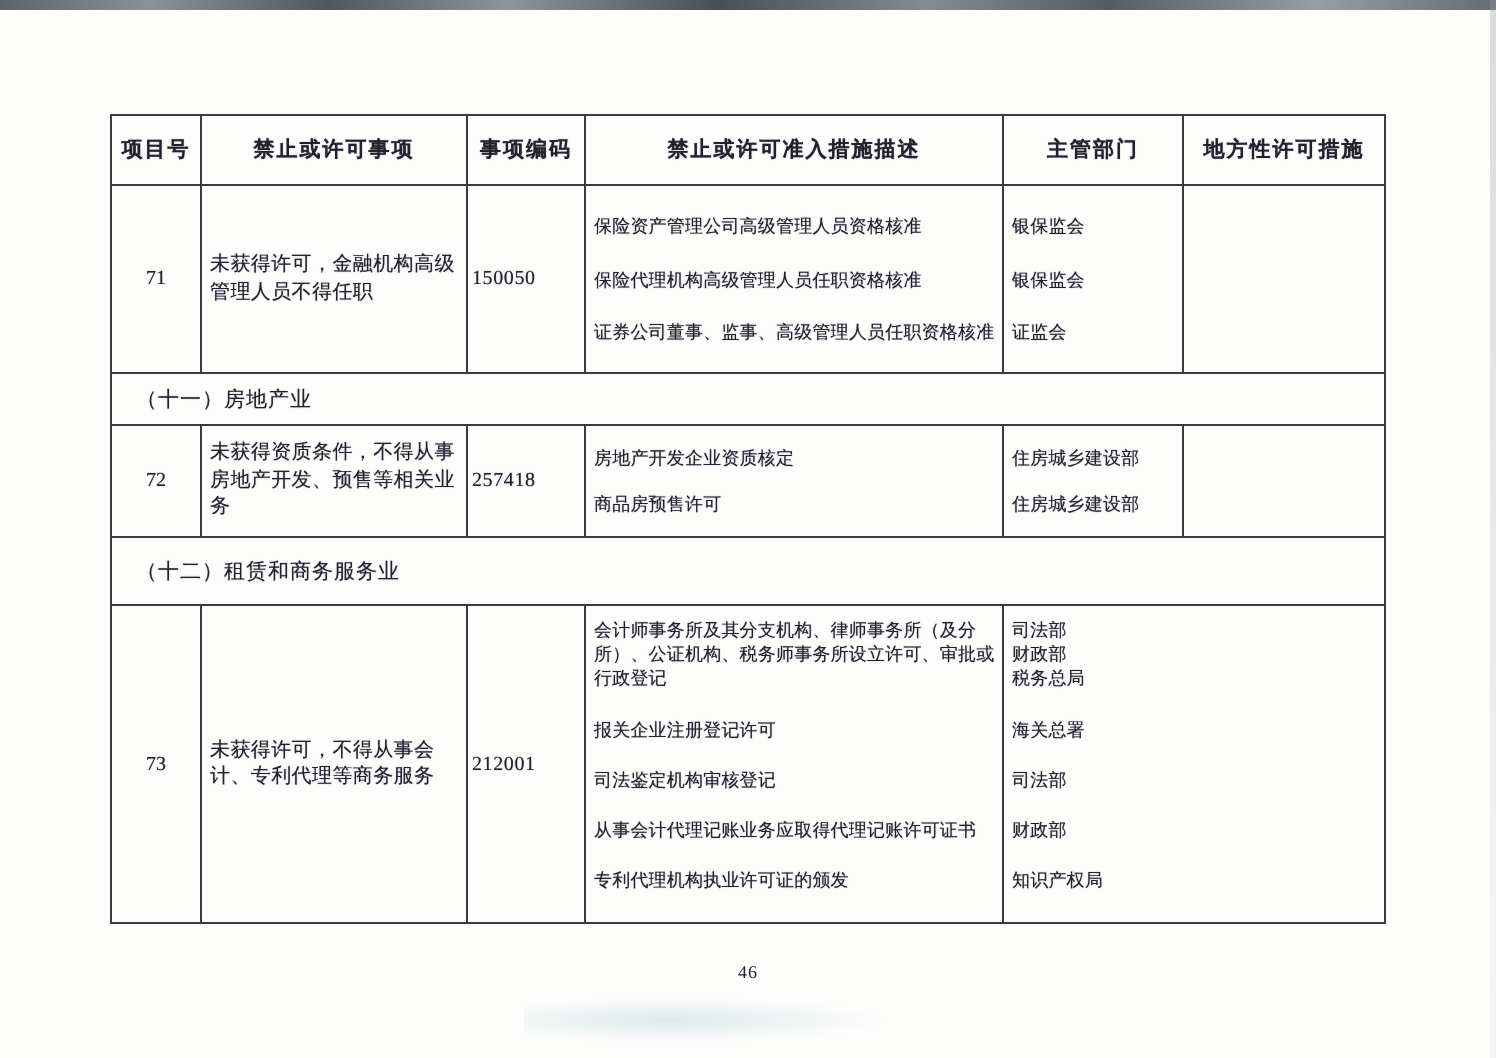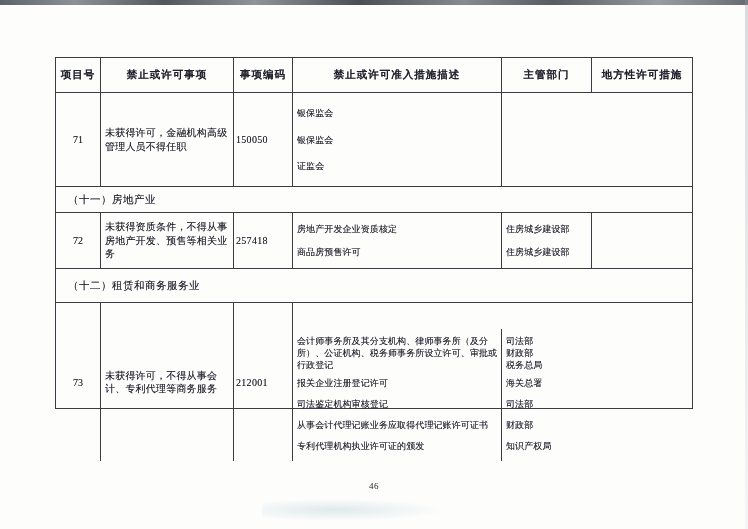--- a/index.html
+++ b/index.html
@@ -13,21 +13,21 @@
   }
   .scan-smudge{
     position:absolute;left:262px;top:499px;width:180px;height:22px;
     background:radial-gradient(ellipse at 40% 50%,rgba(203,221,224,0.6),rgba(203,221,224,0) 72%);
   }
   .scan-right{
     position:absolute;right:0;top:0;width:3px;height:529px;
     background:linear-gradient(180deg,rgba(150,155,160,.35),rgba(150,155,160,.08));
   }
   .tbl{
-    position:absolute;left:55px;top:57px;width:638px;height:352px;
+    position:absolute;left:55px;top:57px;width:638px;height:405px;
     border:1px solid #3b3b44;box-sizing:border-box;
     text-shadow:0 0 .6px rgba(35,35,60,.5);
   }
   .row{
     display:grid;grid-template-columns:45px 133px 59px 209px 90px 100px;
     border-bottom:1px solid #3b3b44;box-sizing:border-box;
   }
   .row:last-child{border-bottom:none;}
   .cell{border-right:1px solid #3b3b44;box-sizing:border-box;overflow:hidden;}
   .cell:last-child{border-right:none;}
@@ -43,21 +43,21 @@
   .sec2{height:34px;}
   .c-id{display:flex;align-items:center;justify-content:center;font-size:10px;}
   .c-item{display:flex;align-items:center;padding:0 4px;font-size:10px;line-height:13.5px;letter-spacing:.2px;}
   .c-code{display:flex;align-items:center;padding-left:2px;font-size:10px;letter-spacing:.3px;}
   .c-desc,.c-dept{display:flex;flex-direction:column;font-size:9px;}
   .c-desc .m,.c-dept .m{padding-left:4px;line-height:12px;white-space:pre-line;letter-spacing:.1px;}
   .r71{height:94px;}
   .r72{height:56px;}
   .r73{height:158px;}
   .r71 .c-desc,.r71 .c-dept,.r72 .c-desc,.r72 .c-dept{justify-content:space-evenly;}
-  .r73 .c-desc,.r73 .c-dept{padding-top:6px;margin-top:26px;}
+  .r73 .c-desc,.r73 .c-dept{padding-top:6px;}
   .r73 .m{height:25px;}
   .r73 .m.m3l{height:50px;}
   .c-local{font-size:8.7px;padding:6px 2px 0 3px;line-height:12px;}
   .pageno{
     position:absolute;left:0;top:481px;width:748px;text-align:center;
     font-size:9px;letter-spacing:.5px;
   }
 </style>
 </head>
 <body>
@@ -78,20 +78,25 @@
       <div class="cell">主管部门</div>
       <div class="cell">地方性许可措施</div>
     </div>
 
     <div class="row r71">
       <div class="cell c-id">71</div>
       <div class="cell c-item">
           <span>未获得许可，金融机构高级管理人员不得任职</span>
         </div>
       <div class="cell c-code">150050</div>
+      <div class="cell c-desc">
+        <div class="m">保险资产管理公司高级管理人员资格核准</div>
+        <div class="m">保险代理机构高级管理人员任职资格核准</div>
+        <div class="m">证券公司董事、监事、高级管理人员任职资格核准</div>
+      </div>
       <div class="cell c-dept">
         <div class="m">银保监会</div>
         <div class="m">银保监会</div>
         <div class="m">证监会</div>
       </div>
       <div class="cell c-local"></div>
     </div>
 
     <div class="sec">（十一）房地产业</div>
 

